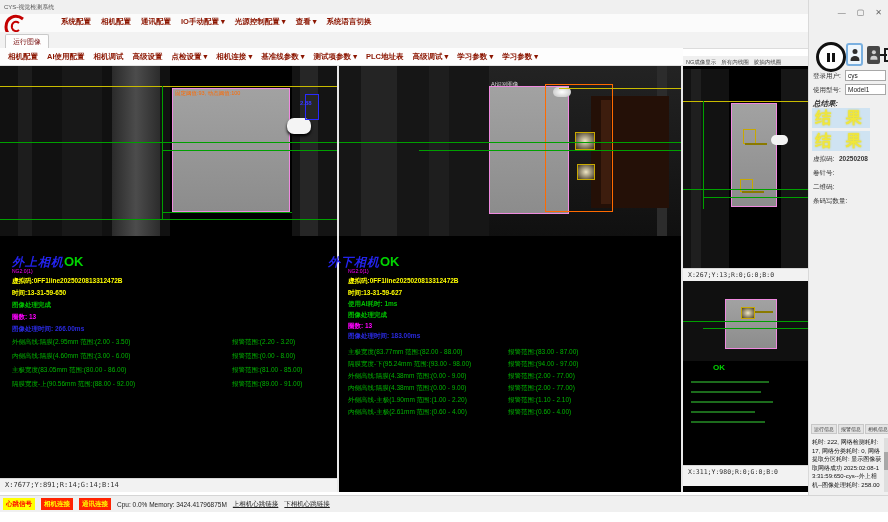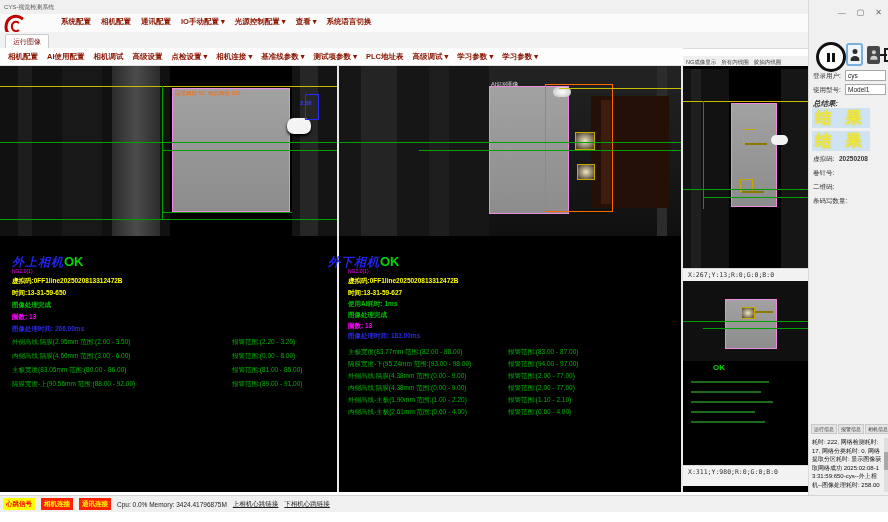--- a/index.html
+++ b/index.html
@@ -188,20 +188,21 @@
       </div>
       <div class="mrow">
         <span class="mval">主极宽度(83.05mm 范围:(80.00 - 86.00)</span>
         <span class="malarm">报警范围:(81.00 - 85.00)</span>
       </div>
       <div class="mrow">
         <span class="mval">隔膜宽度-上(90.56mm 范围:(88.00 - 92.00)</span>
         <span class="malarm">报警范围:(89.00 - 91.00)</span>
       </div>
     </div>
+  <div class="abs coordbar" style="left:0;top:478px;width:337px;height:14px;">X:7677;Y:891;R:14;G:14;B:14</div>
 
   <div class="scene" style="left:339px;top:66px;width:342px;height:170px;">
     <div class="shp" style="left:0;top:0;width:150px;height:170px;background:#161616;"></div>
     <div class="shp" style="left:22px;top:0;width:36px;height:170px;background:#242424;"></div>
     <div class="shp" style="left:90px;top:0;width:20px;height:170px;background:#1e1e1e;"></div>
     <div class="shp" style="left:150px;top:0;width:192px;height:170px;background:linear-gradient(180deg,#232323,#101010);"></div>
     <div class="shp" style="left:318px;top:0;width:10px;height:170px;background:#2c2c2c;"></div>
     <div class="shp ailabel" style="left:152px;top:15px;">AI识别图像</div>
     <div class="shp membrane" style="left:150px;top:20px;width:80px;height:128px;"></div>
     <div class="shp" style="left:214px;top:21px;width:18px;height:10px;background:radial-gradient(#ffffff,#bdbdbd);border-radius:5px;"></div>

